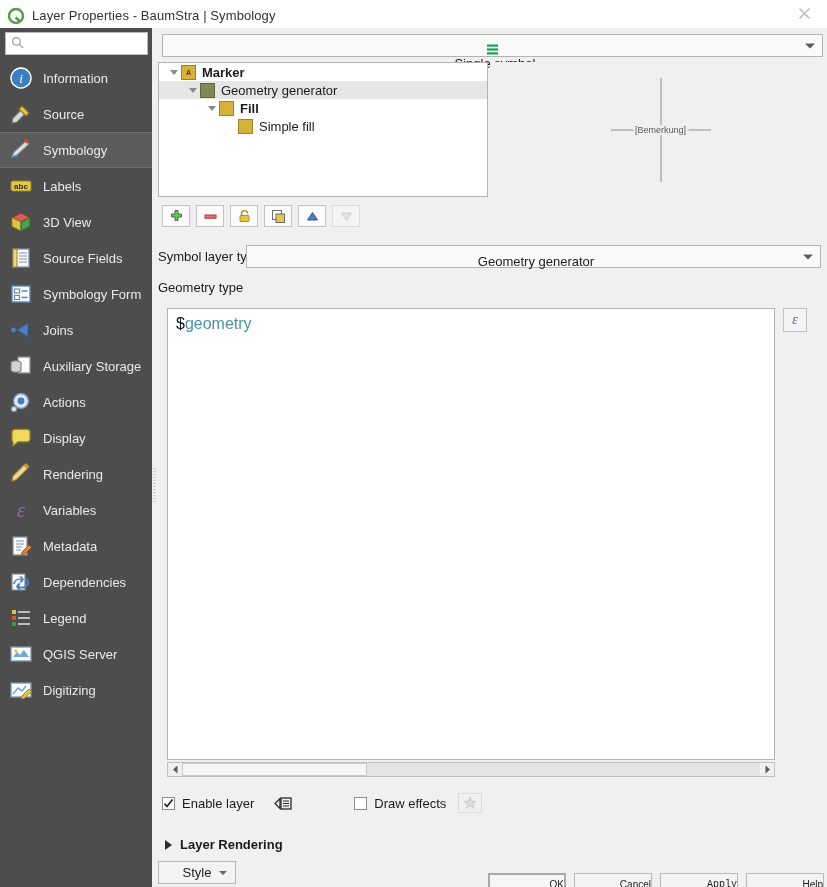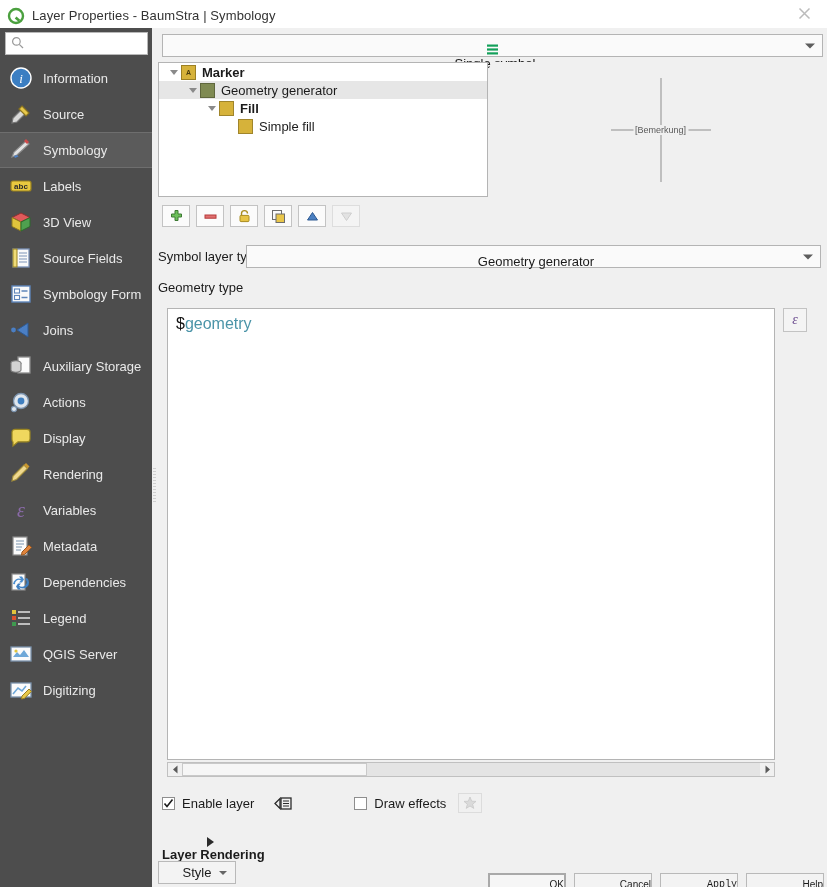--- a/index.html
+++ b/index.html
@@ -242,21 +242,21 @@
   .star-btn {
     width: 24px; height: 20px; margin-left: 12px;
     background: #f1f1f1; border: 1px solid #cdcdcd;
     display: flex; align-items: center; justify-content: center;
     opacity: .55; cursor: default;
   }
 
   
   .layer-rendering {
     position: absolute; left: 4px; top: 809px;
-    display: flex; align-items: center; cursor: default; flex-direction: column;
+    display: flex; align-items: center; cursor: default;
   }
   .lr-tri {
     width: 0; height: 0; margin-right: 8px; margin-left: 3px;
     border-top: 5px solid transparent; border-bottom: 5px solid transparent;
     border-left: 7px solid #2b2b2b;
   }
   .lr-text { font-weight: bold; font-size: 13px; }
 
   
   .footer { position: absolute; left: 0; top: 833px; width: 669px; height: 26px; }

